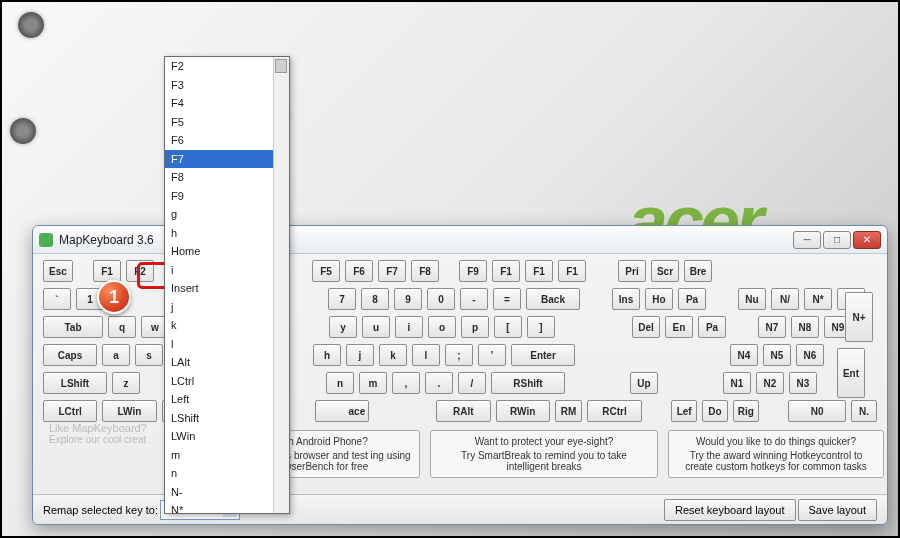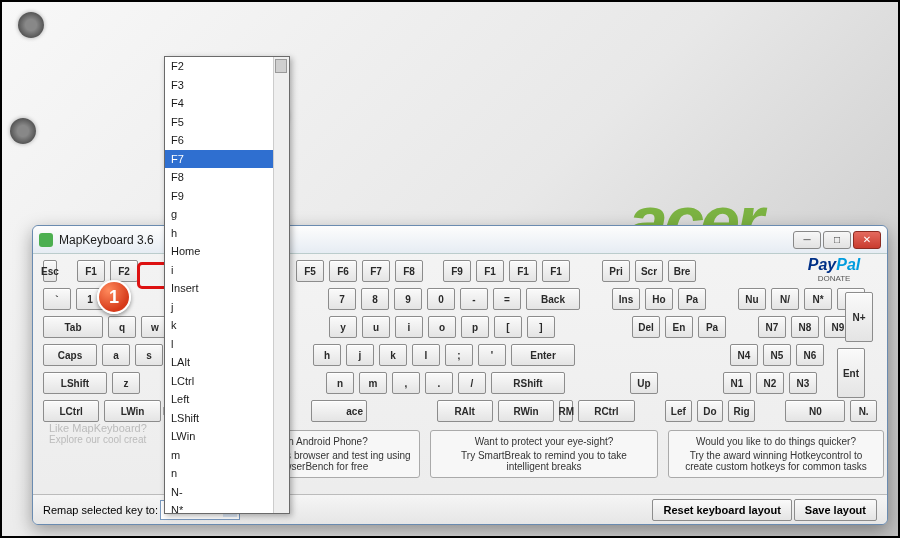--- a/index.html
+++ b/index.html
@@ -35,21 +35,21 @@
 
 .key {
   background: linear-gradient(#fafafa, #e4e4e4);
   border: 1px solid #8c8c8c; border-radius: 2px;
   height: 22px; font-size: 10px; font-weight: 600;
   display:flex; align-items:center; justify-content:center;
   color:#2a2a2a; cursor:pointer; padding: 0 3px;
   box-shadow: inset 0 1px 0 #fff;
 }
 .key.w28 { width: 28px; }
-.key.w34 { width: 14px; }
+.key.w34 { width: 30px; }
 .key.w44 { width: 60px; }
 .key.w54 { width: 54px; }
 .key.w64 { width: 64px; }
 .key.w74 { width: 74px; }
 .key.tall { height: 50px; }
 .spacer-sm { width: 10px; }
 .spacer-md { width: 22px; }
 
 .paypal {
   position:absolute; top:30px; right:14px; width:78px; text-align:center; font-size:9px;
@@ -86,21 +86,21 @@
   position:absolute; left:0; right:0; bottom:0; height:30px;
   background: linear-gradient(#f5f5f5,#e6e6e6); border-top:1px solid #bbb;
   display:flex; align-items:center; padding:0 10px; gap:2px;
   border-radius: 0 0 6px 6px;
 }
 .footer .label { font-size:11px; }
 .footer .combo { width:80px; height:20px; border:1px solid #7a9ac0; background:#fff; display:flex; align-items:center; padding:0 4px; font-size:11px; position:relative;}
 .footer .combo .arrow{ position:absolute; right:2px; top:2px; width:14px; height:14px; background:#dbe6f4; display:flex; align-items:center; justify-content:center; font-size:8px; color:#345;}
 .footer .fbtn {
   height:22px; padding:0 10px; background:linear-gradient(#fafafa,#e4e4e4);
-  border:1px solid #8c8c8c; border-radius:2px; font-size:11px; font-weight:700; display:flex; align-items:center; cursor:pointer;
+  border:1px solid #8c8c8c; border-radius:2px; font-size:11px; font-weight:400; display:flex; align-items:center; cursor:pointer;
 }
 .footer .grow { flex:1; }
 
 .dropdown {
   position:absolute; left:164px; top:56px; width:126px; height:458px;
   background:#fff; border:1px solid #6a6a6a; box-shadow: 2px 2px 6px rgba(0,0,0,.3);
   overflow:hidden; z-index:50;
 }
 .dropdown .scrollbar { position:absolute; right:0; top:0; bottom:0; width:16px; background:#efefef; border-left:1px solid #ccc;}
 .dropdown .thumb { position:absolute; right:2px; top:2px; width:12px; height:14px; background:#cfcfcf; border:1px solid #999;}
@@ -157,24 +157,20 @@
 
 <div class="window">
   <div class="titlebar">
     <div class="title-icon"></div>
     <div class="title-text">MapKeyboard 3.6</div>
     <div class="winbtn">─</div>
     <div class="winbtn">□</div>
     <div class="winbtn close">✕</div>
   </div>
 
-  <div class="paypal">
-    <div class="paypal-logo"><span class="pp1">Pay</span><span class="pp2">Pal</span></div>
-    <div class="paypal-sub">DONATE</div>
-  </div>
 
   <div class="body-area">
     <div class="kbd">
 
       <div class="row">
         <div class="key w34">Esc</div>
         <div class="spacer-sm"></div>
         <div class="key w28">F1</div>
         <div class="key w28">F2</div>
         <div style="width:148px"></div>

